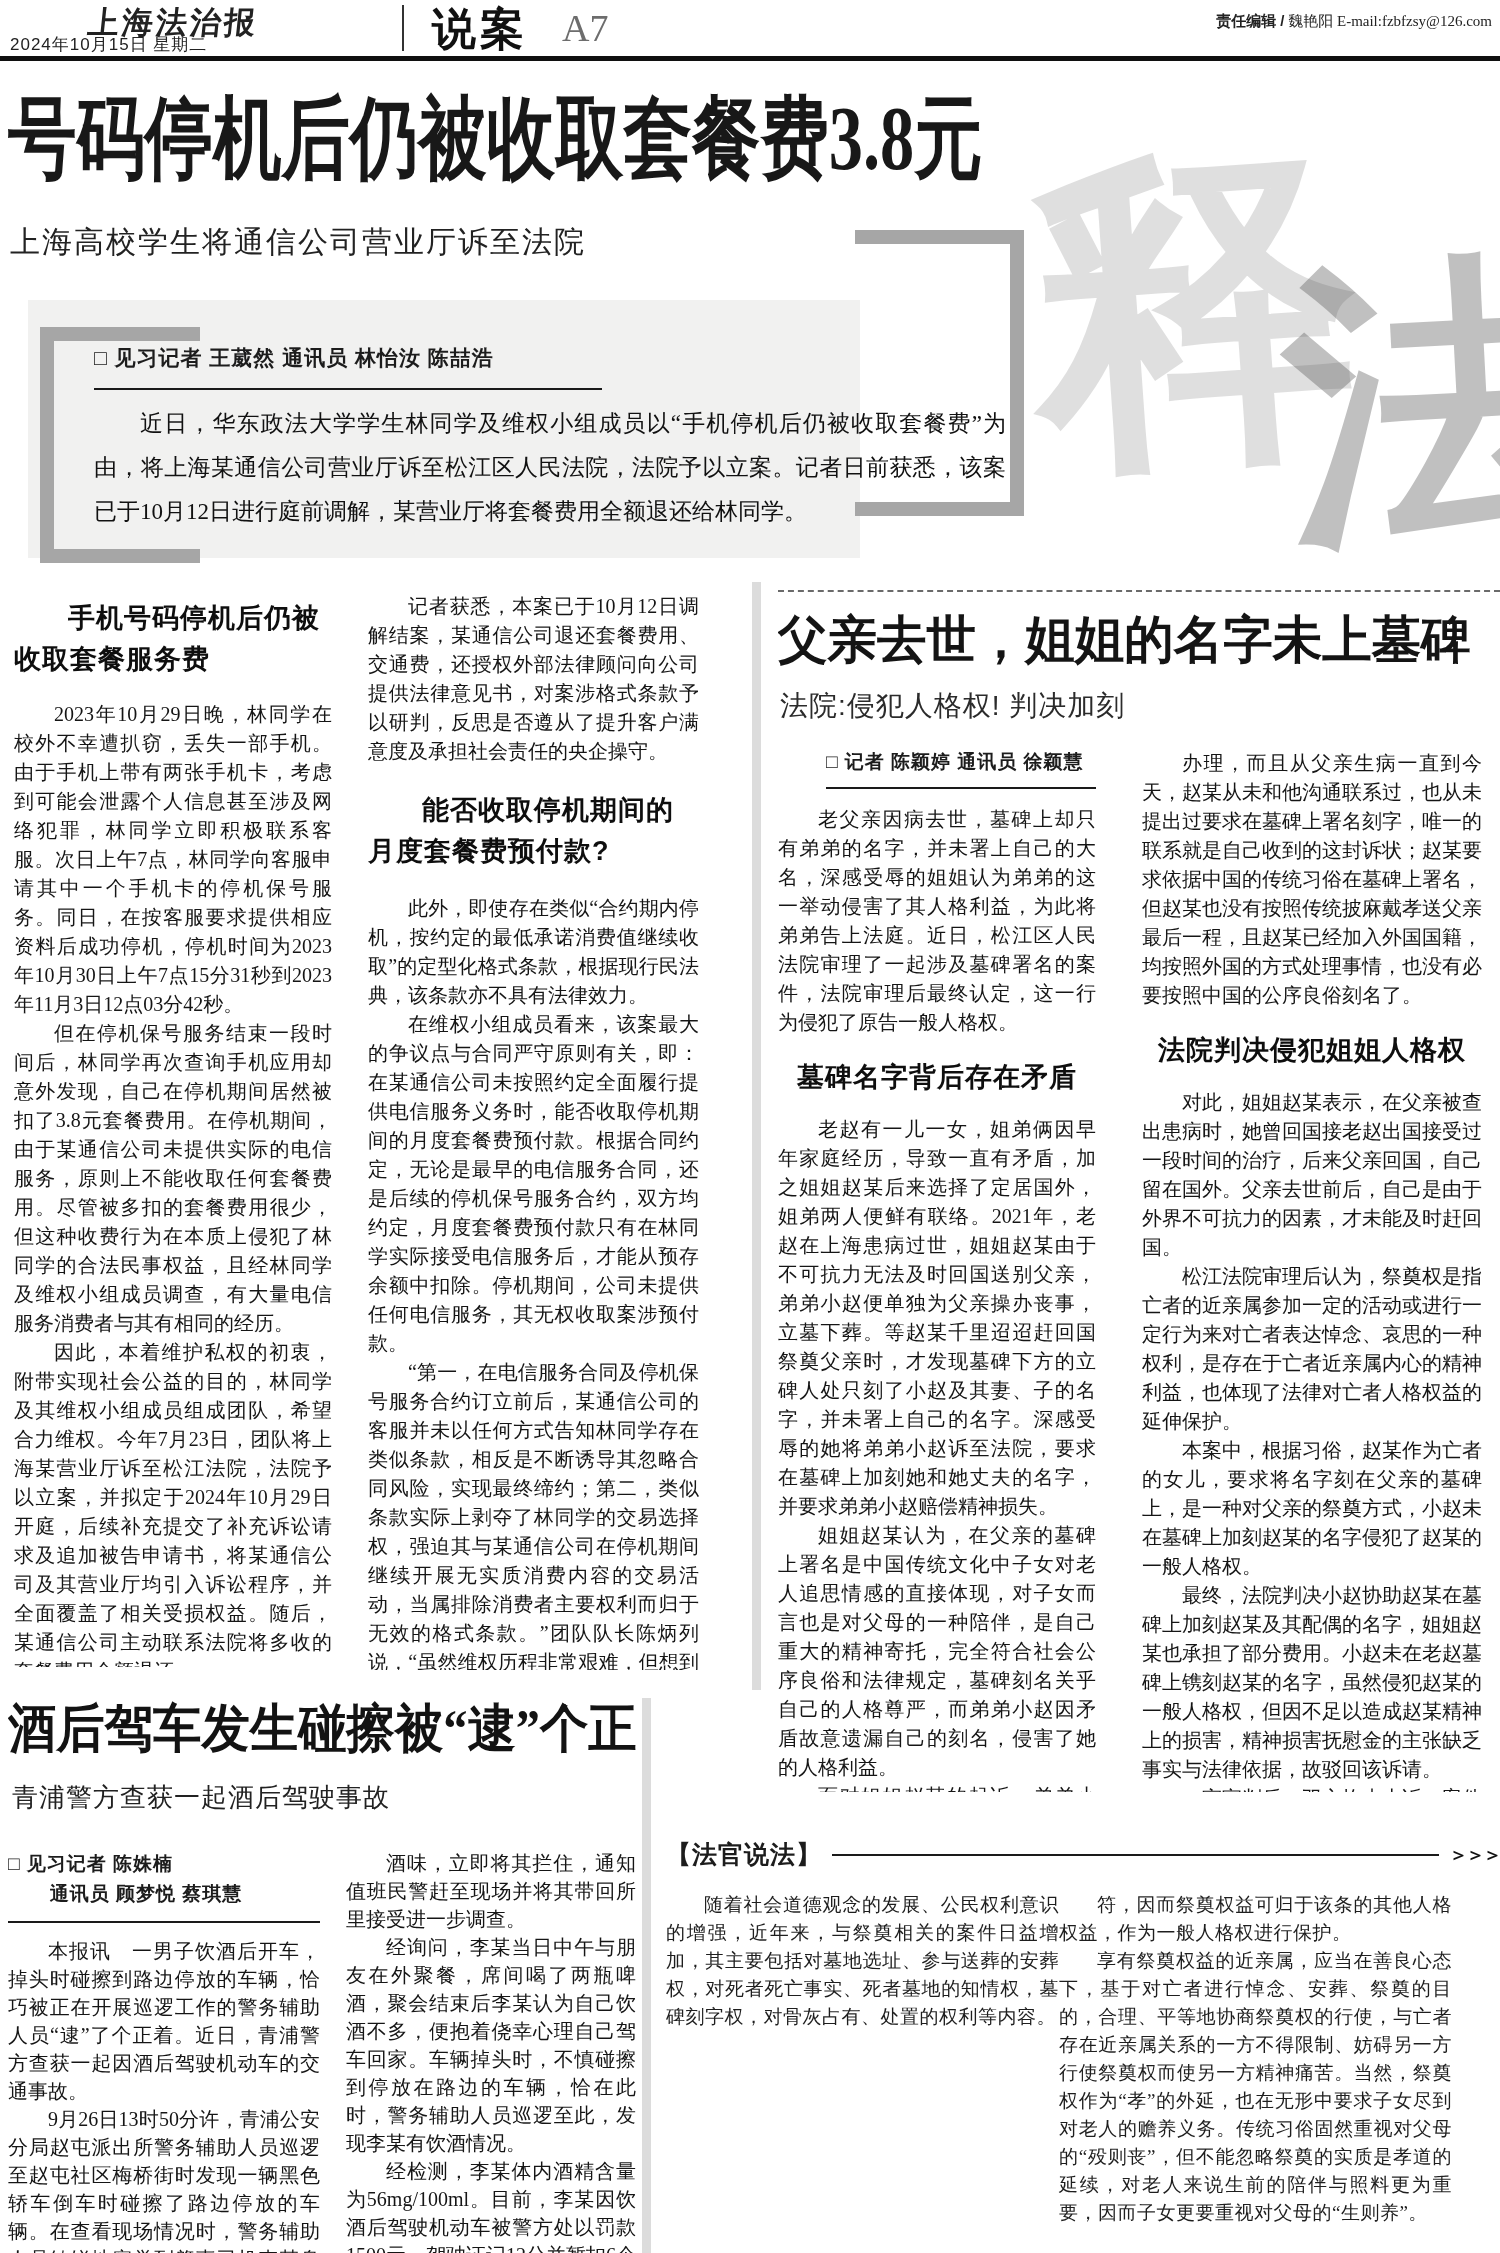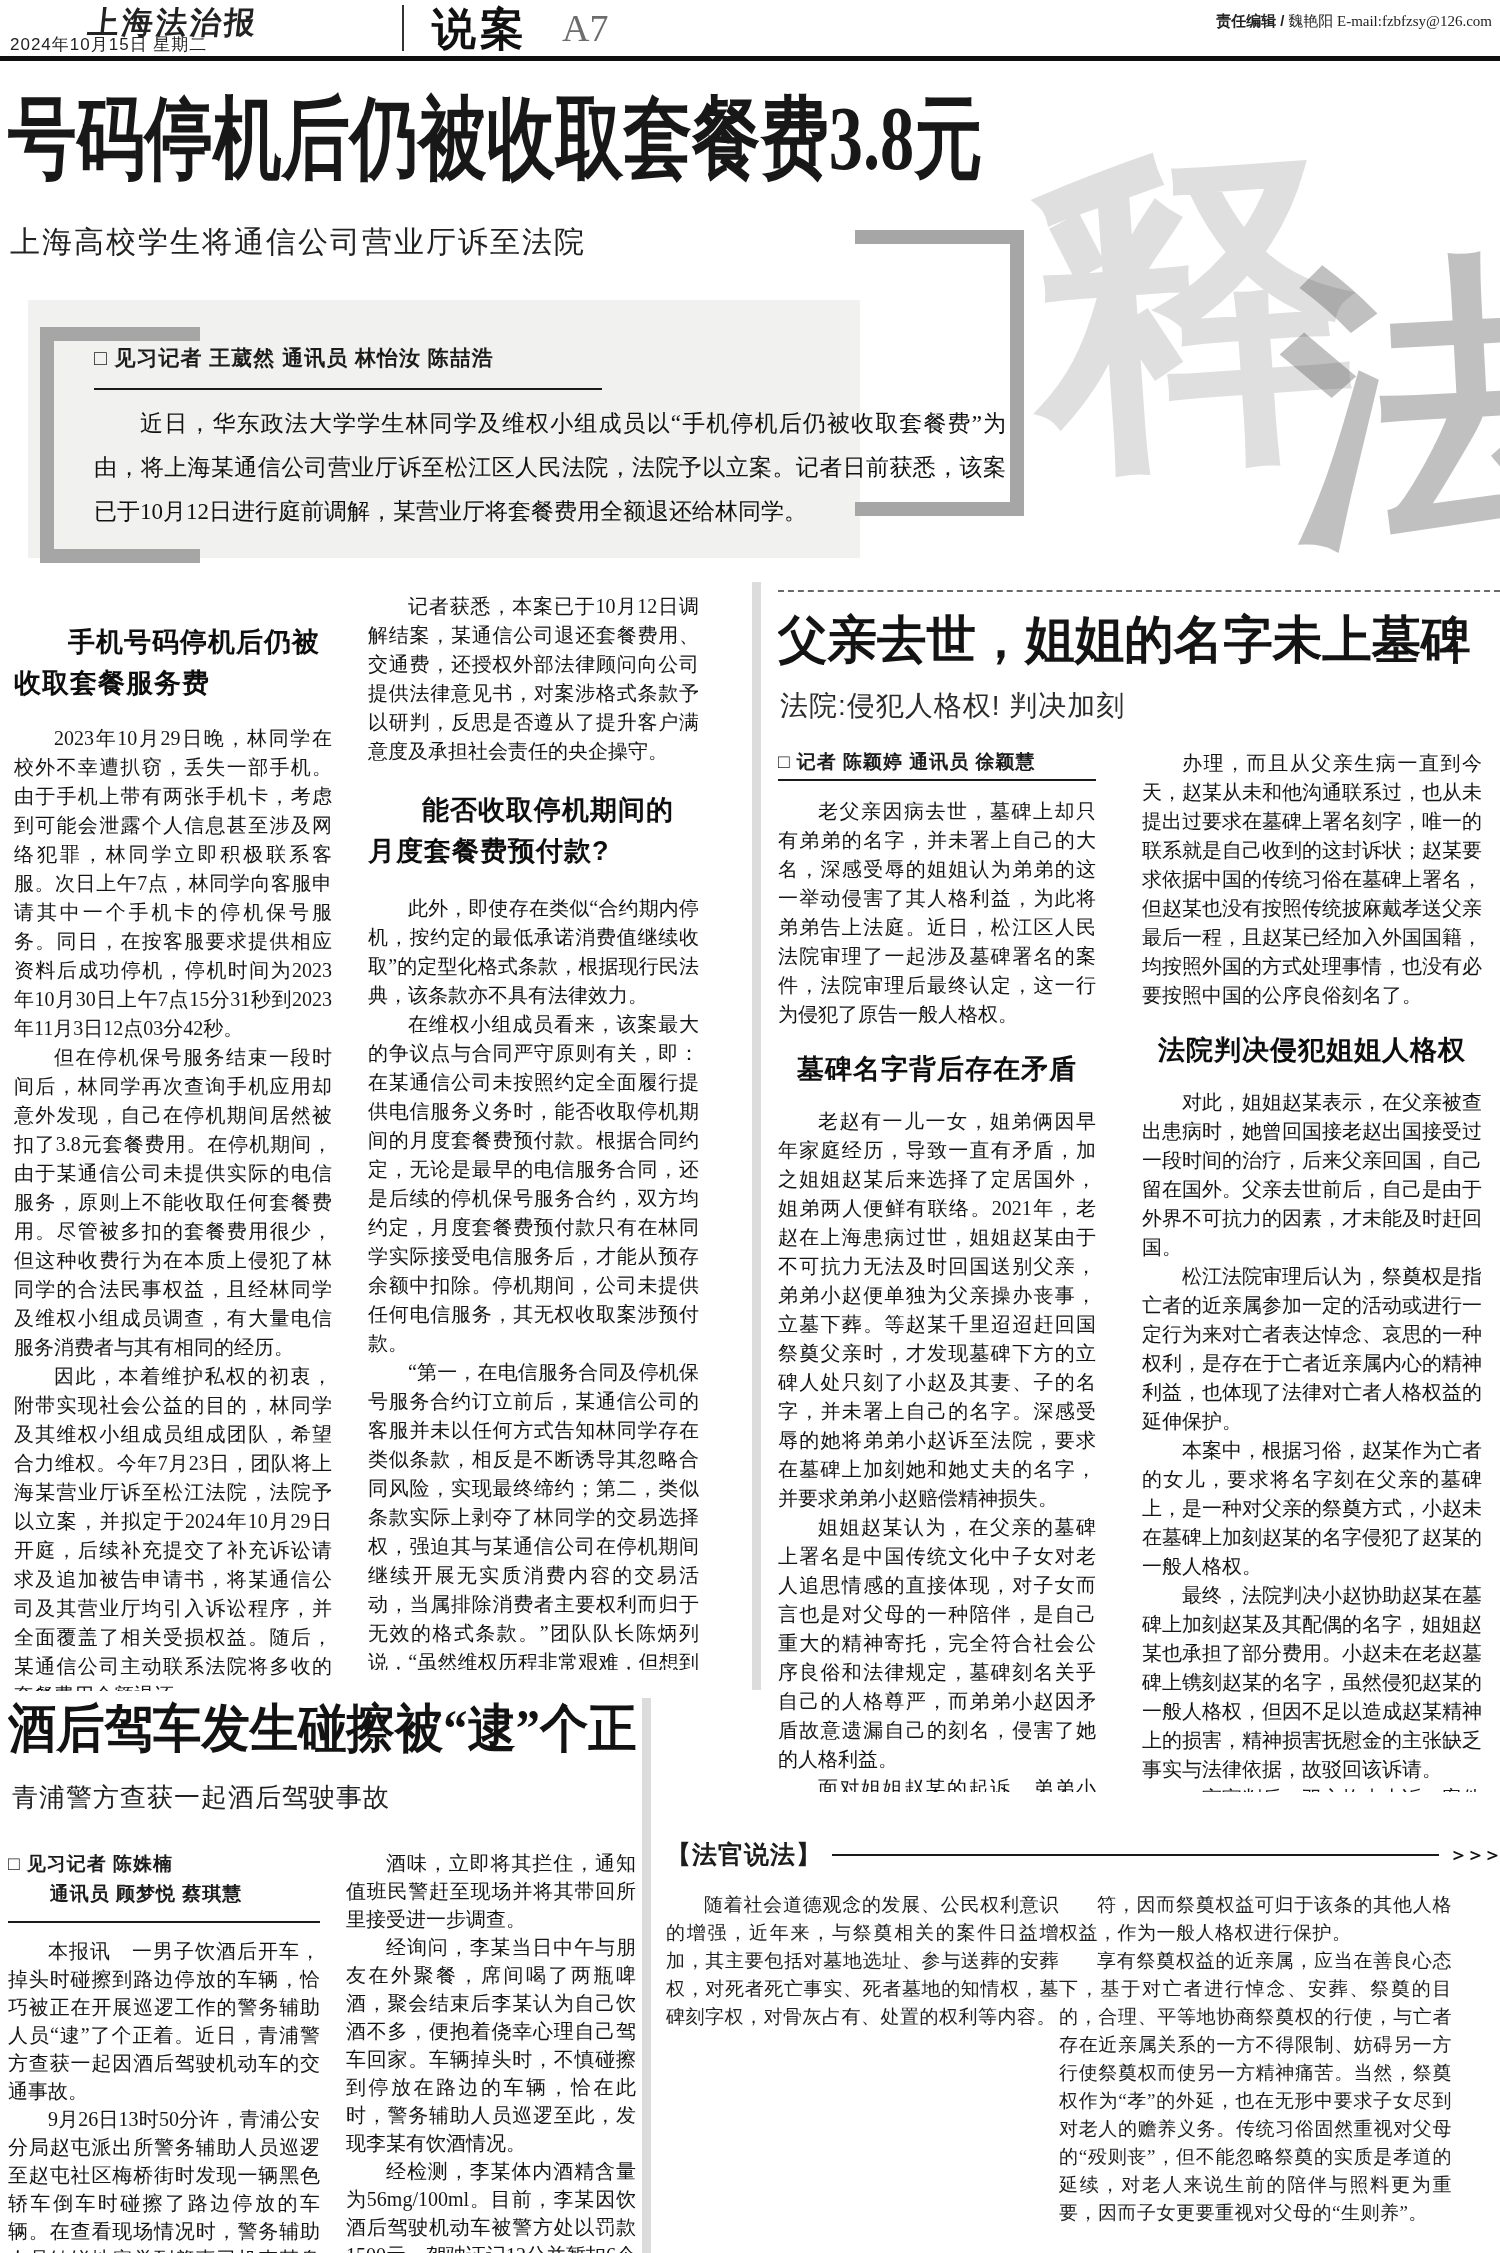--- a/index.html
+++ b/index.html
@@ -34,37 +34,37 @@
   .bracket-right{position:absolute;left:855px;top:230px;width:155px;height:258px;
         border-right:14px solid #a6a6a6;border-top:14px solid #a6a6a6;border-bottom:14px solid #a6a6a6;}
   
   .wm{position:absolute;font-weight:bold;line-height:1;z-index:0;}
   .wm1{left:1030px;top:150px;font-size:330px;color:rgba(110,110,110,0.22);transform:rotate(-4deg);}
   .wm2{left:1285px;top:255px;font-size:300px;color:rgba(90,90,90,0.38);transform:rotate(-3deg);}
   
   .bodycol p{margin:0;text-indent:2em;text-align:justify;font-size:20px;line-height:29px;color:#151515;}
   .colsub{font-weight:bold;font-family:"Liberation Sans","DejaVu Sans",sans-serif;color:#0e0e0e;}
   
-  .s1c1{position:absolute;left:14px;top:616px;width:318px;height:1075px;overflow:hidden;}
+  .s1c1{position:absolute;left:14px;top:592px;width:318px;height:1075px;overflow:hidden;}
   .s1-title{font-size:27px;line-height:41px;text-indent:2em;margin:6px 0 20px 0;letter-spacing:1px;}
   .s1c2{position:absolute;left:368px;top:592px;width:331px;height:1078px;overflow:hidden;}
   .s1c2-sub{font-size:27px;line-height:41px;text-indent:2em;margin:24px 0 22px 0;letter-spacing:1px;}
   .vdiv1{position:absolute;left:752px;top:582px;width:9px;height:1108px;background:#dcdcdc;}
   
   .story2{position:absolute;left:778px;top:590px;width:722px;height:1200px;overflow:hidden;
         border-top:2px dashed #6a6a6a;}
   .s2-h{margin:14px 0 0 0;font-size:51px;font-weight:900;color:#141414;white-space:nowrap;
         transform:scale(0.97,1);transform-origin:left top;}
   .s2-deck{margin:12px 0 0 2px;font-size:28px;color:#2b2b2b;letter-spacing:1px;
         font-family:"Liberation Sans","DejaVu Sans",sans-serif;}
   .s2-cols{display:flex;gap:46px;margin-top:24px;}
   .s2-cols .c1{width:318px;}
   .s2-cols .c2{width:340px;}
   .s2-byline{font-size:19px;font-weight:bold;letter-spacing:1px;border-bottom:2px solid #1a1a1a;
-        padding-bottom:4px;margin-bottom:16px;font-family:"Liberation Sans","DejaVu Sans",sans-serif;}
+        padding-bottom:12px;margin-bottom:16px;font-family:"Liberation Sans","DejaVu Sans",sans-serif;margin-left:48px;}
   .s2-sub{text-align:center;font-size:27px;margin:22px 0 20px 0;letter-spacing:1px;}
   
   .story3{position:absolute;left:8px;top:1694px;width:628px;height:559px;overflow:hidden;}
   .s3-h{margin:0;font-size:52px;font-weight:900;white-space:nowrap;transform:scale(0.93,1);
         transform-origin:left top;color:#131313;}
   .s3-deck{margin:16px 0 0 4px;font-size:26px;letter-spacing:1px;color:#222;
         font-family:"Liberation Sans","DejaVu Sans",sans-serif;}
   .s3-cols{display:flex;gap:26px;margin-top:34px;}
   .s3-cols .c1{width:312px;}
   .s3-cols .c2{width:290px;}

